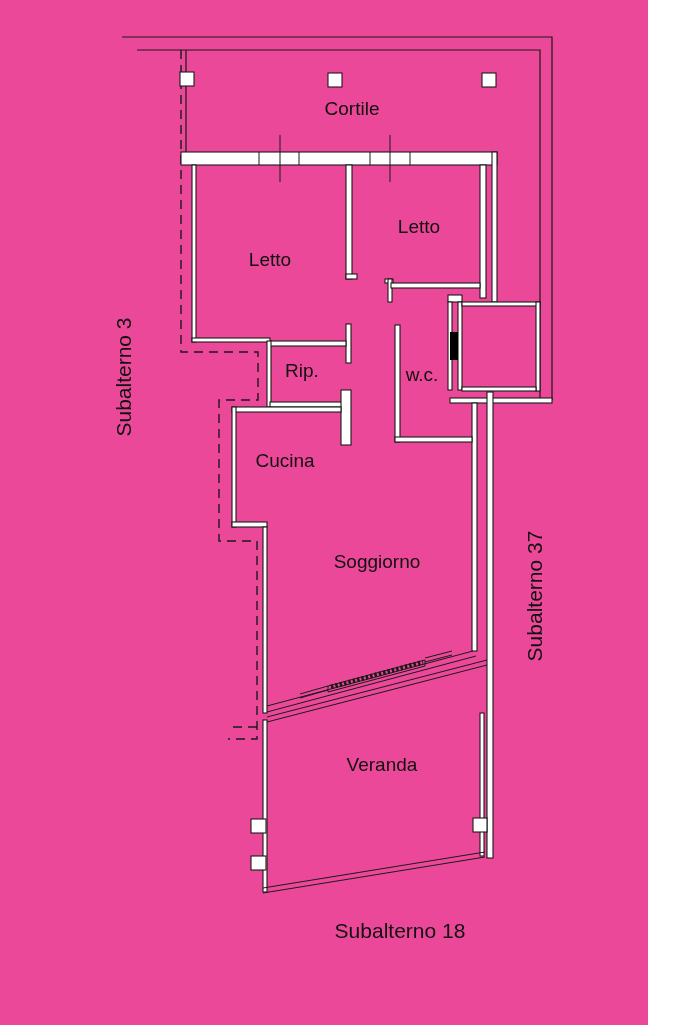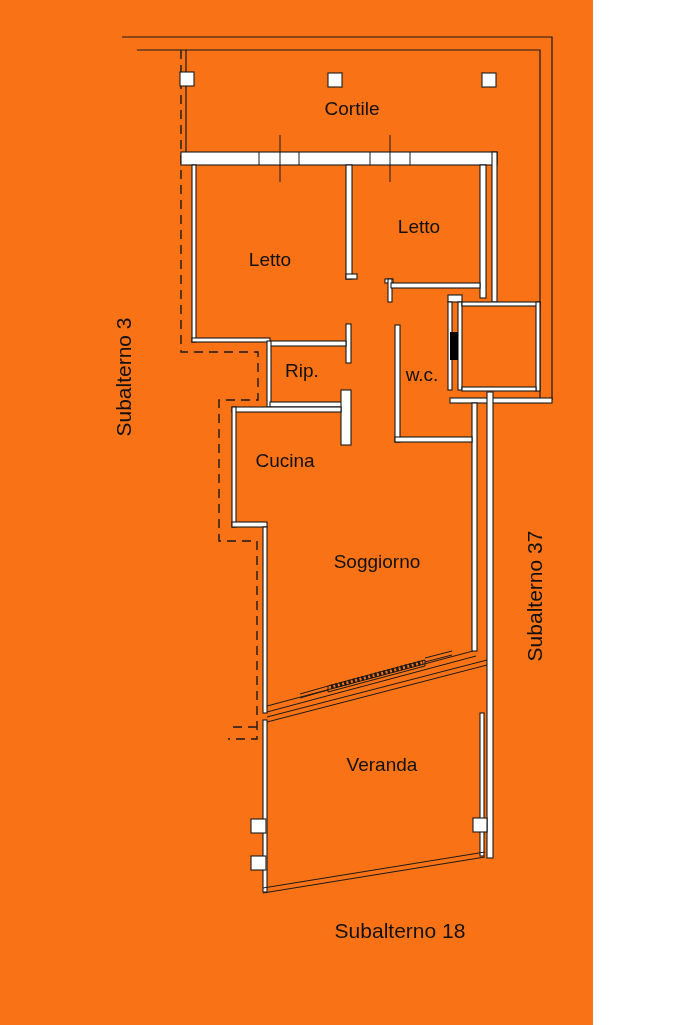--- a/index.html
+++ b/index.html
@@ -1,19 +1,19 @@
 <!DOCTYPE html>
 <html><head>
 <meta charset="utf-8">
 <style>
   html,body{margin:0;padding:0;background:#ffffff;}
   .canvas{
     position:relative;
-    width:593px;height:1025px;
-    background:#f97316;
+    width:648px;height:1025px;
+    background:#ec4899;
     overflow:hidden;
   }
   svg{display:block;}
   text{
     font-family:"Liberation Sans", sans-serif;
     fill:#111111;
   }
   .room-label{font-size:19px;}
   .wall{fill:#ffffff;stroke:#1a1a1a;stroke-width:1.1px;}
   .line{fill:none;stroke:#1a1a1a;stroke-width:1.2px;}

